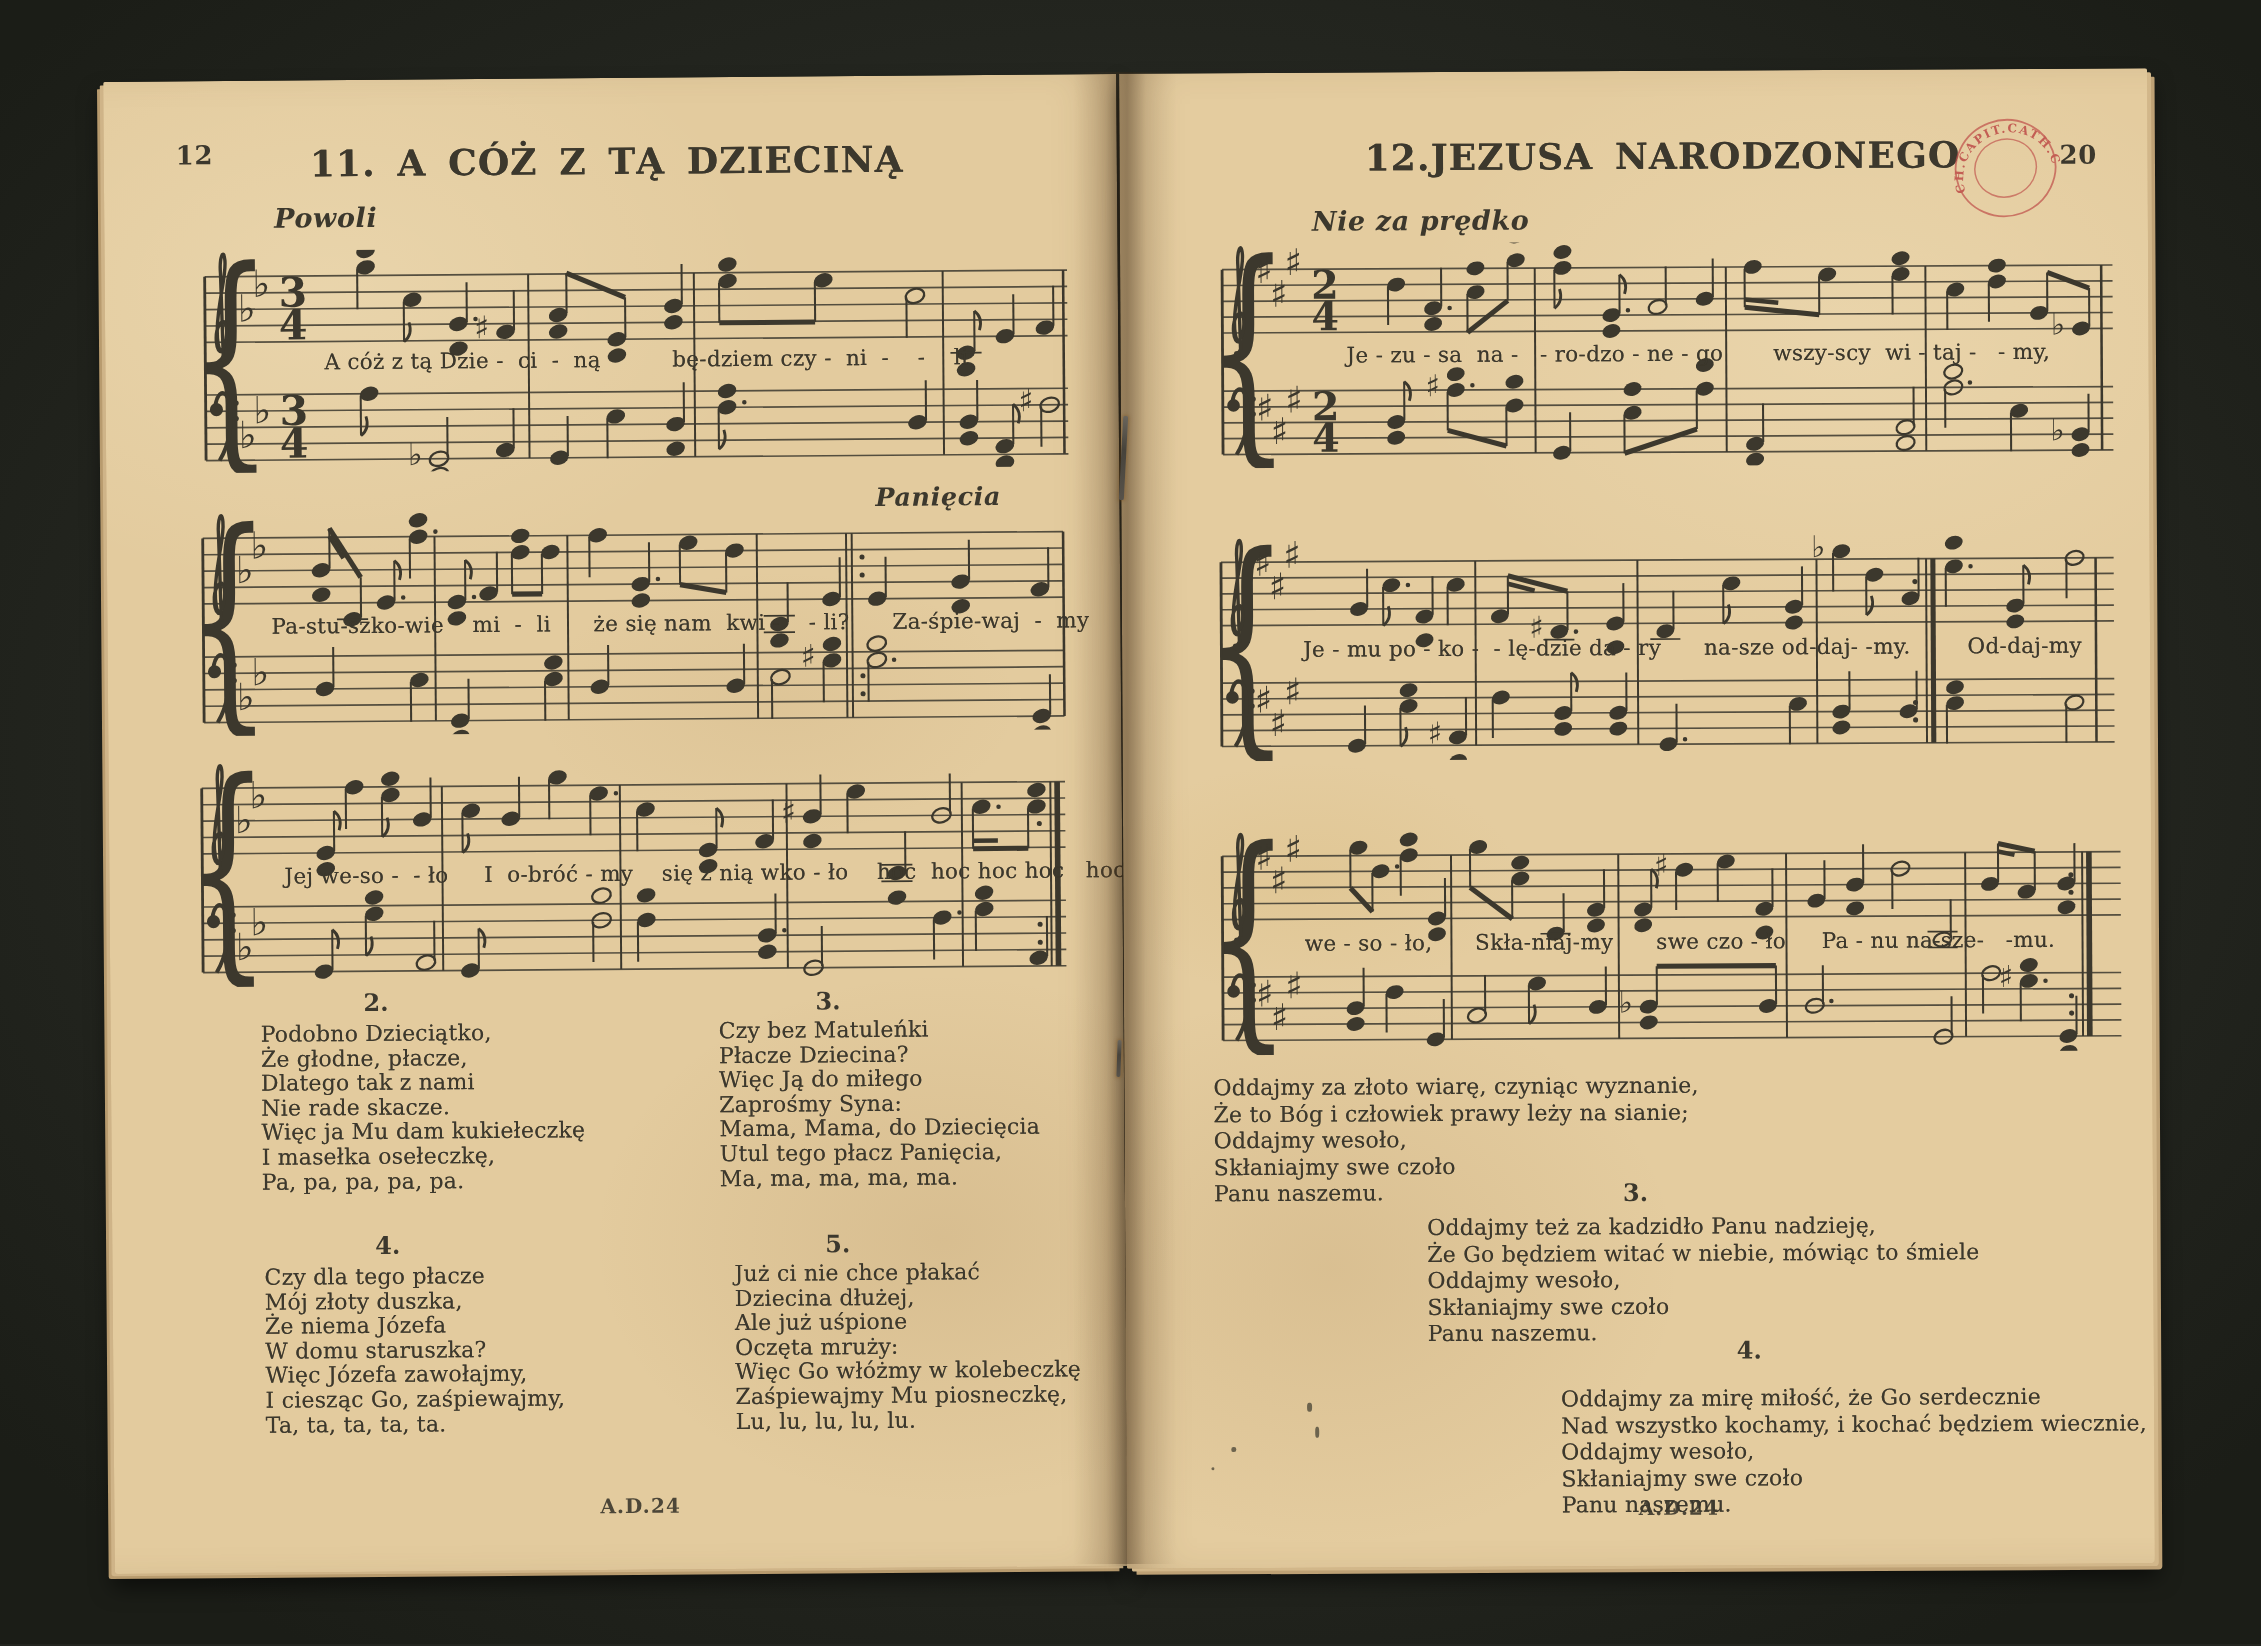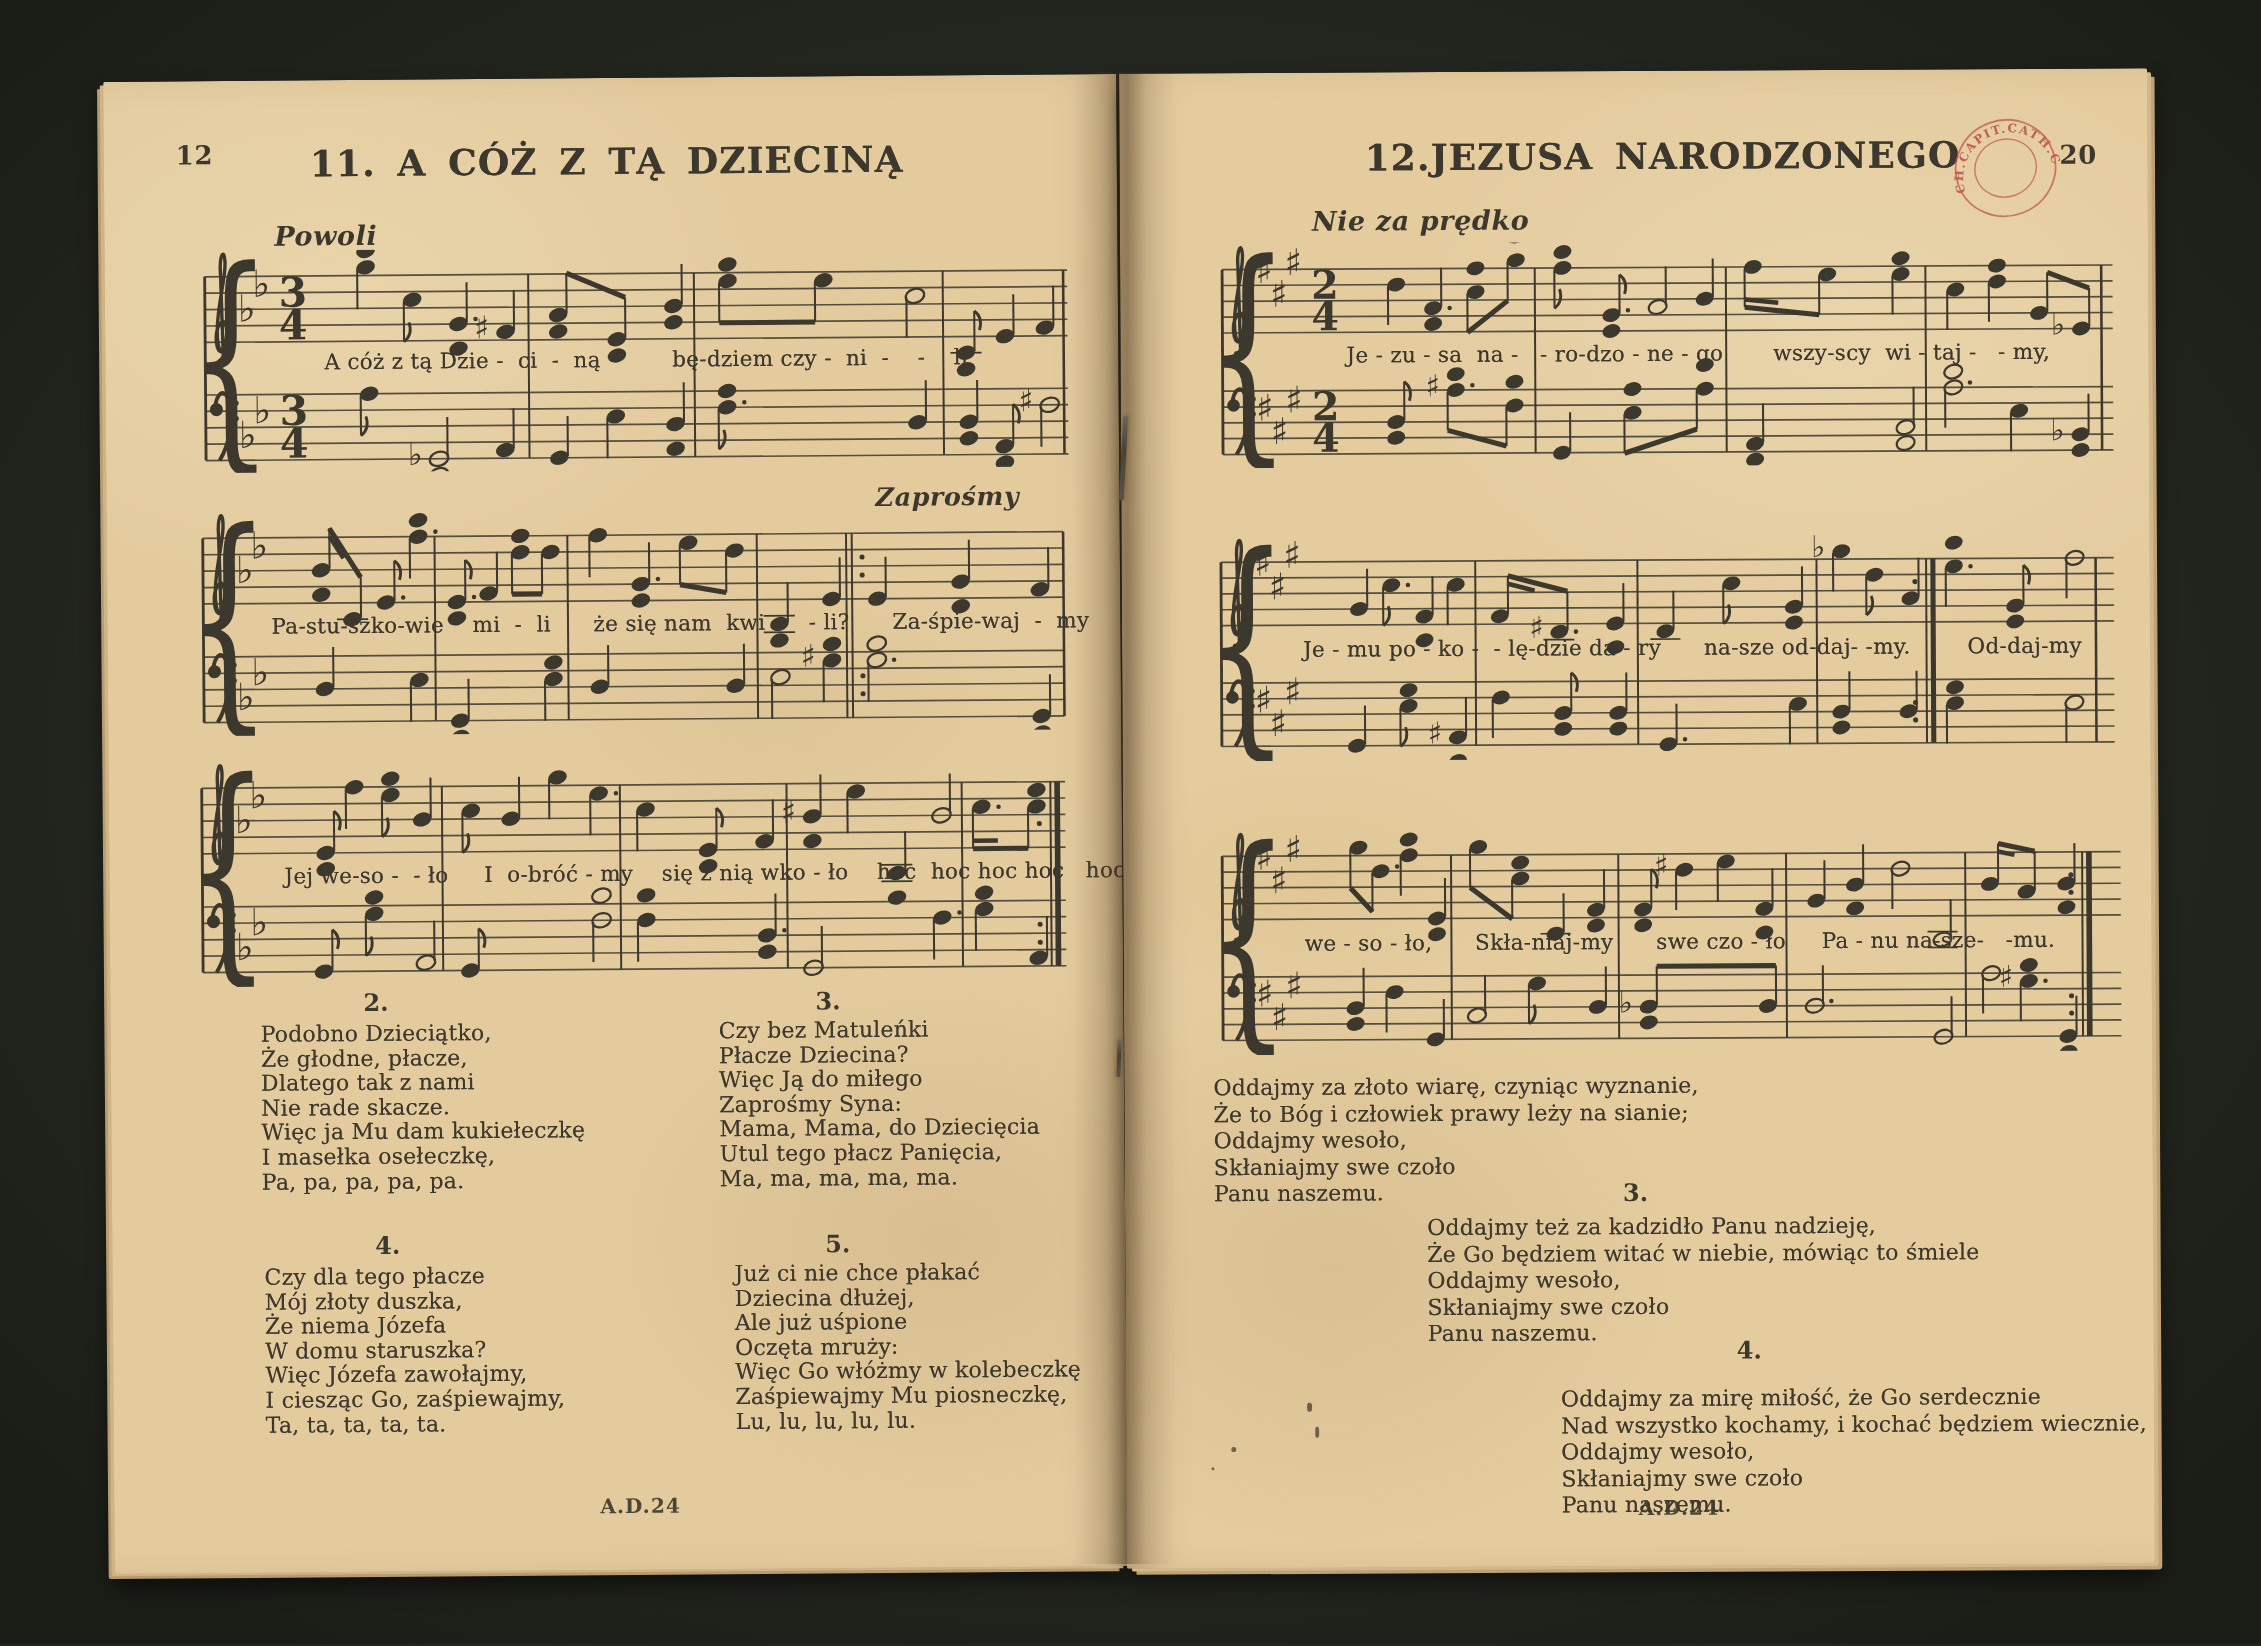--- a/index.html
+++ b/index.html
@@ -48,21 +48,21 @@
   .stamp{position:absolute;transform:rotate(-20deg);opacity:.88;}
 </style>
 </head>
 <body>
 
 <div id="canvas">
 
   <div class="page" id="page-left">
     <div class="abs pagenum" style="left:72px;top:59px;">12</div>
     <div class="abs title" style="left:158px;top:62px;width:690px;">11. A CÓŻ Z TĄ DZIECINĄ</div>
-    <div class="abs tempo" style="left:170px;top:140px;font-style:italic;">Powoli</div>
+    <div class="abs tempo" style="left:170px;top:122px;font-style:italic;">Powoli</div>
 
     <div class="system" style="left:83px;top:170px;width:885px;height:222px;">
       <svg viewBox="0 0 1565 392">
           <line x1="30" y1="45" x2="1555" y2="45" stroke="#544e3f" stroke-width="3"></line>
           <line x1="30" y1="254" x2="1555" y2="254" stroke="#544e3f" stroke-width="3"></line>
           <line x1="30" y1="74" x2="1555" y2="74" stroke="#544e3f" stroke-width="3"></line>
           <line x1="30" y1="283" x2="1555" y2="283" stroke="#544e3f" stroke-width="3"></line>
           <line x1="30" y1="103" x2="1555" y2="103" stroke="#544e3f" stroke-width="3"></line>
           <line x1="30" y1="312" x2="1555" y2="312" stroke="#544e3f" stroke-width="3"></line>
           <line x1="30" y1="132" x2="1555" y2="132" stroke="#544e3f" stroke-width="3"></line>
@@ -159,21 +159,21 @@
           <ellipse cx="1442.5838012481888" cy="384.5" rx="16.82" ry="12.18" transform="rotate(-18 1442.5838012481888 384.5)" fill="#3c382d"></ellipse>
           <line x1="1457.6638012481887" y1="352.5" x2="1457.6638012481887" y2="281.55" stroke="#3c382d" stroke-width="3.6"></line>
           <ellipse cx="1522.4639045740514" cy="283" rx="16.82" ry="12.18" transform="rotate(-18 1522.4639045740514 283)" fill="none" stroke="#3c382d" stroke-width="4"></ellipse>
           <line x1="1507.3839045740515" y1="286" x2="1507.3839045740515" y2="356.95" stroke="#3c382d" stroke-width="3.6"></line>
           <text x="1480.4139045740515" y="294.02" font-size="55.099999999999994" fill="#3c382d" text-anchor="middle" font-weight="bold" font-family="DejaVu Serif, Liberation Serif, serif">♯</text>
           <path d="M 1457.6638012481887 281.55 q 16 12 9 34" stroke="#3c382d" stroke-width="5" fill="none"></path>
         </svg>
       <div class="lyrics" style="left: 136px; top: 99px;">A cóż z tą Dzie -  ci  -  ną          bę-dziem czy -  ni  -    -    li</div>
     </div>
 
-    <div class="abs tempo" style="left:769px;top:406px;font-size:25.4px;">Zaprośmy</div>
+    <div class="abs tempo" style="left:769px;top:406px;font-size:25.4px;">Panięcia</div>
 
     <div class="system" style="left:79px;top:430px;width:883px;height:225px;">
       <svg viewBox="0 0 1562 398">
           <line x1="30" y1="48" x2="1552" y2="48" stroke="#544e3f" stroke-width="3"></line>
           <line x1="30" y1="258" x2="1552" y2="258" stroke="#544e3f" stroke-width="3"></line>
           <line x1="30" y1="77" x2="1552" y2="77" stroke="#544e3f" stroke-width="3"></line>
           <line x1="30" y1="287" x2="1552" y2="287" stroke="#544e3f" stroke-width="3"></line>
           <line x1="30" y1="106" x2="1552" y2="106" stroke="#544e3f" stroke-width="3"></line>
           <line x1="30" y1="316" x2="1552" y2="316" stroke="#544e3f" stroke-width="3"></line>
           <line x1="30" y1="135" x2="1552" y2="135" stroke="#544e3f" stroke-width="3"></line>

